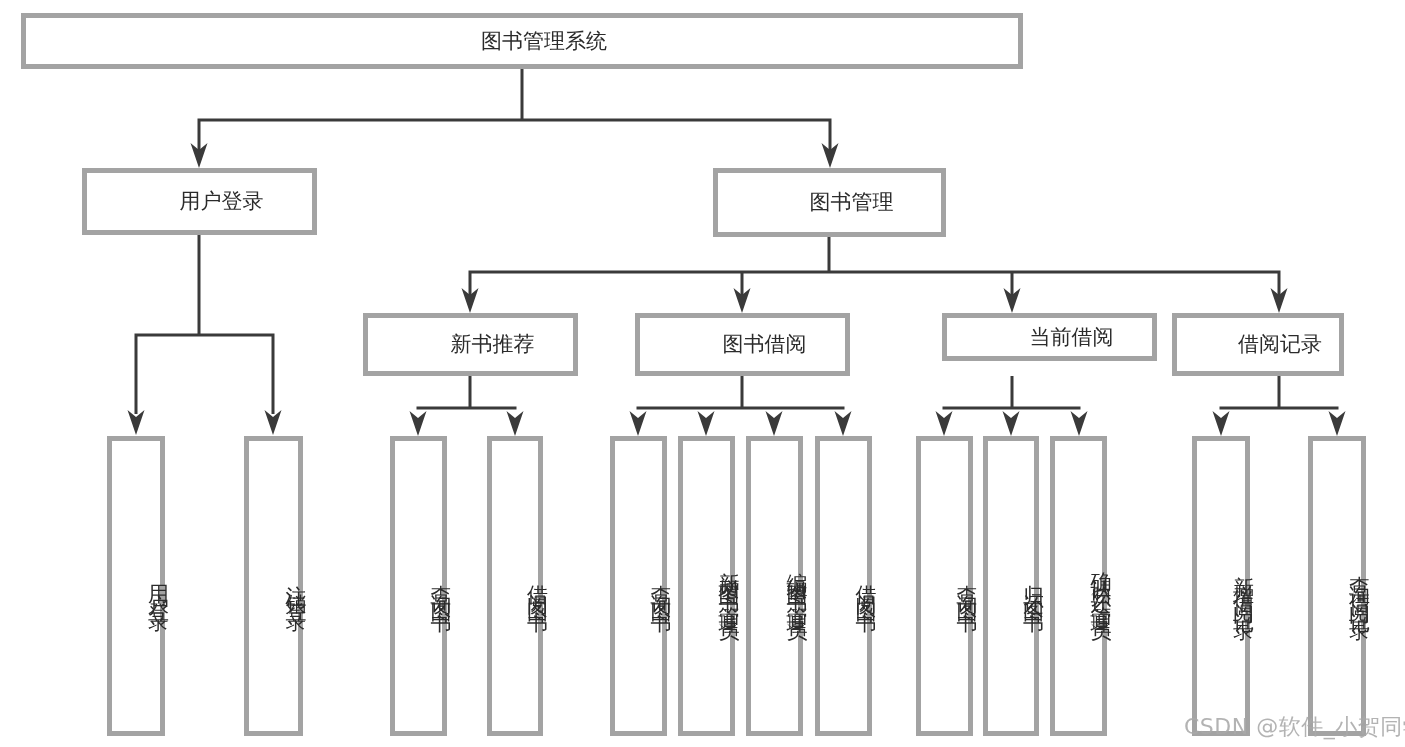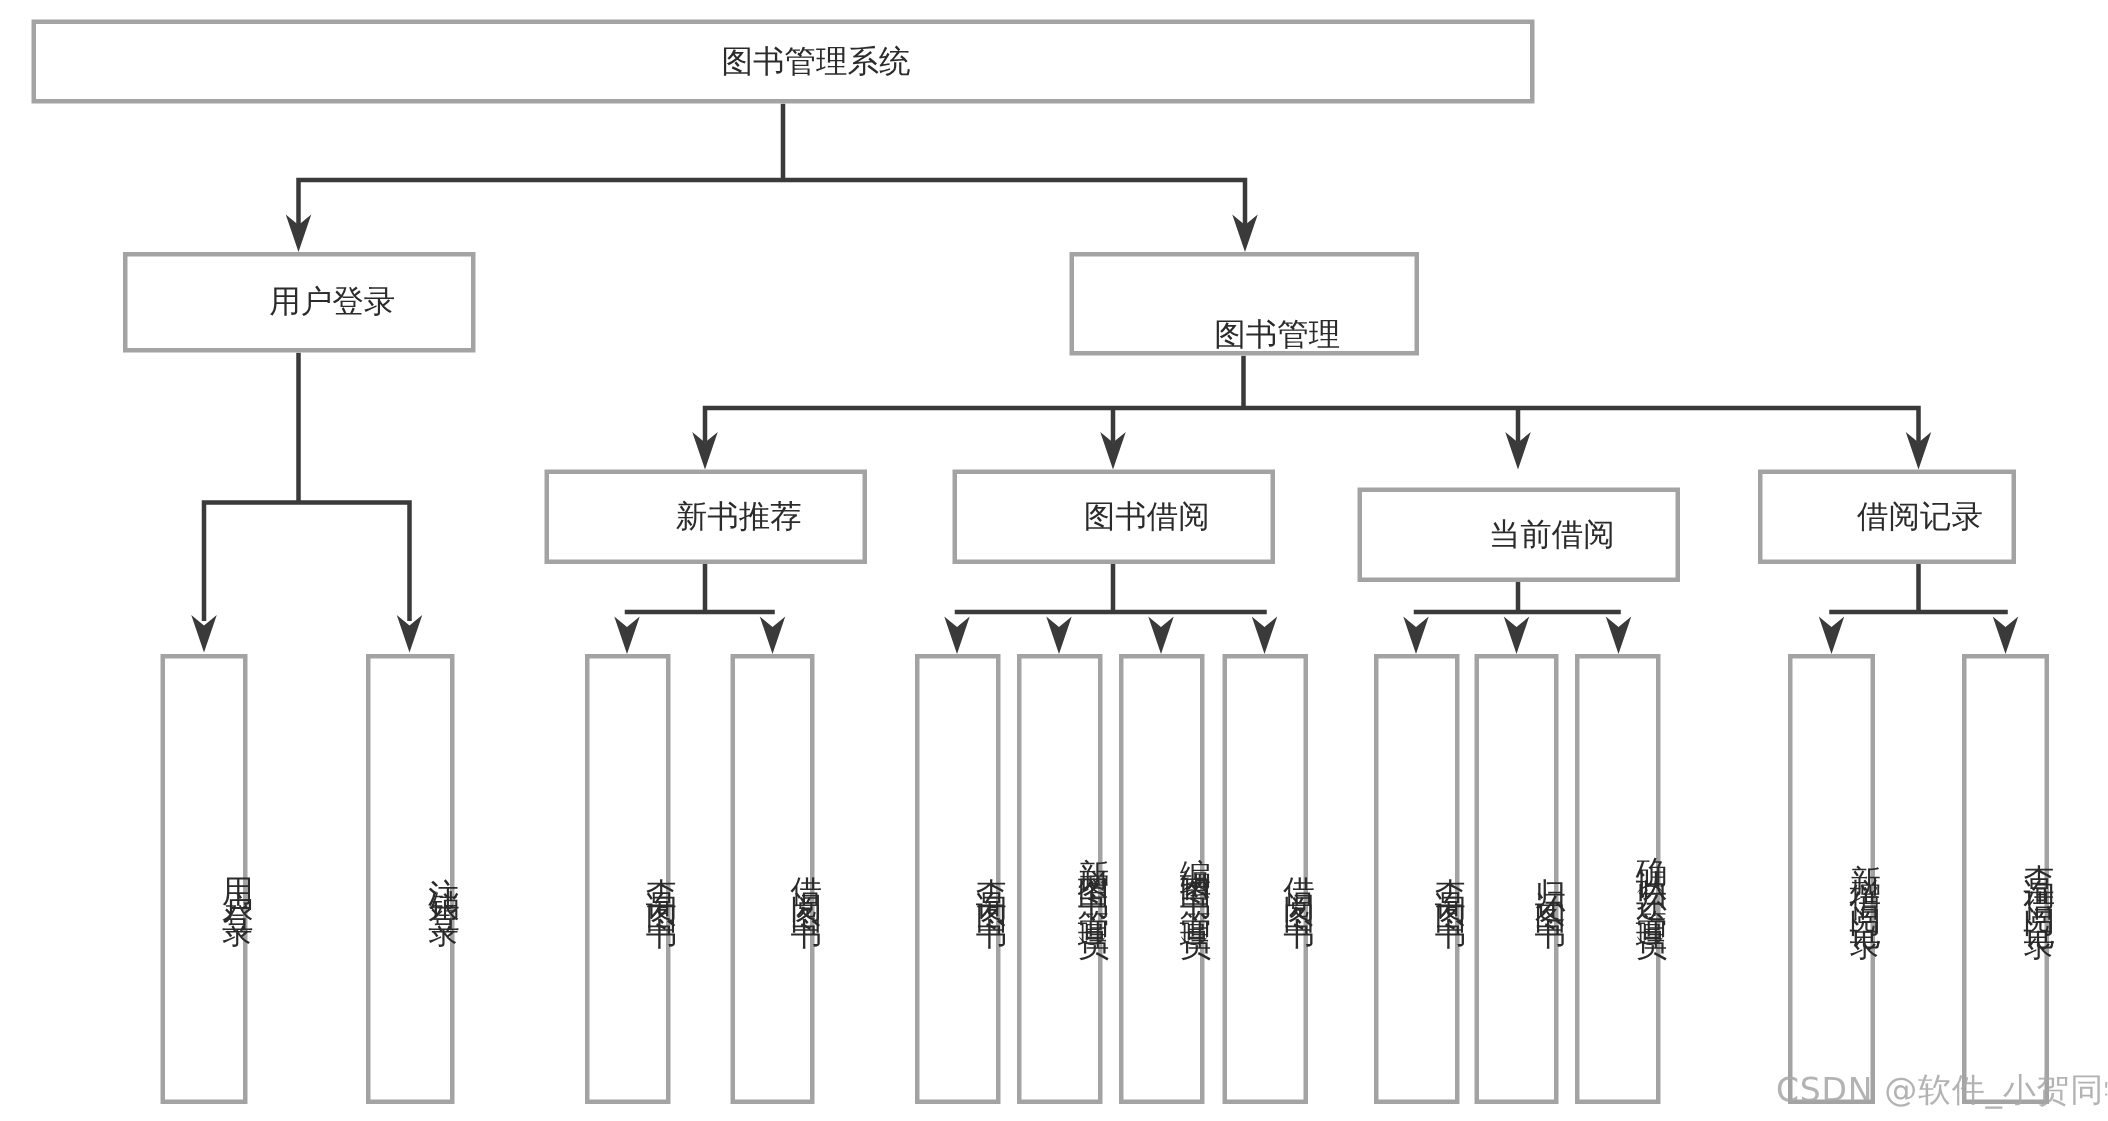--- a/index.html
+++ b/index.html
@@ -6,21 +6,21 @@
   #canvas{
     position:relative;
     width:1405px;height:747px;
     background:#ffffff;
     font-family:"DejaVu Sans","Liberation Sans",sans-serif;
     overflow:hidden;
   }
   .box{
     position:absolute;
     box-sizing:border-box;
-    border:3px solid #a3a3a3;
+    border:5px solid #a3a3a3;
     background:#ffffff;
     display:flex;
     align-items:center;
     justify-content:center;
     color:#2b2b2b;
     font-size:21px;
     line-height:1;
     text-align:center;
     padding-left:44px;
   }
@@ -85,31 +85,31 @@
          M1328.5 411 L1337 436 L1345.5 411 L1337 418 Z"></path>
   </svg>
 
   <div class="box hbox" style="left:21px;top:13px;width:1002px;height:56px;">
     <span>图书管理系统</span>
   </div>
 
   <div class="box hbox" style="left:82px;top:168px;width:235px;height:67px;">
     <span>用户登录</span>
   </div>
-  <div class="box hbox" style="left:713px;top:168px;width:233px;height:69px;align-items:flex-end;">
+  <div class="box hbox" style="left:713px;top:168px;width:233px;height:69px;">
     <span>图书管理</span>
   </div>
 
   <div class="box hbox" style="left:363px;top:313px;width:215px;height:63px;">
     <span>新书推荐</span>
   </div>
   <div class="box hbox" style="left:635px;top:313px;width:215px;height:63px;justify-content:center;">
     <span>图书借阅</span>
   </div>
-  <div class="box hbox" style="left:905px;top:313px;width:215px;height:63px;margin-top:12px;">
+  <div class="box hbox" style="left:942px;top:313px;width:215px;height:48px;">
     <span>当前借阅</span>
   </div>
   <div class="box hbox" style="left:1172px;top:313px;width:172px;height:63px;">
     <span>借阅记录</span>
   </div>
 
   <div class="box vbox" style="left:107px;top:436px;width:58px;height:300px;">
     <span>用户登录</span>
   </div>
   <div class="box vbox" style="left:244px;top:436px;width:59px;height:300px;">

